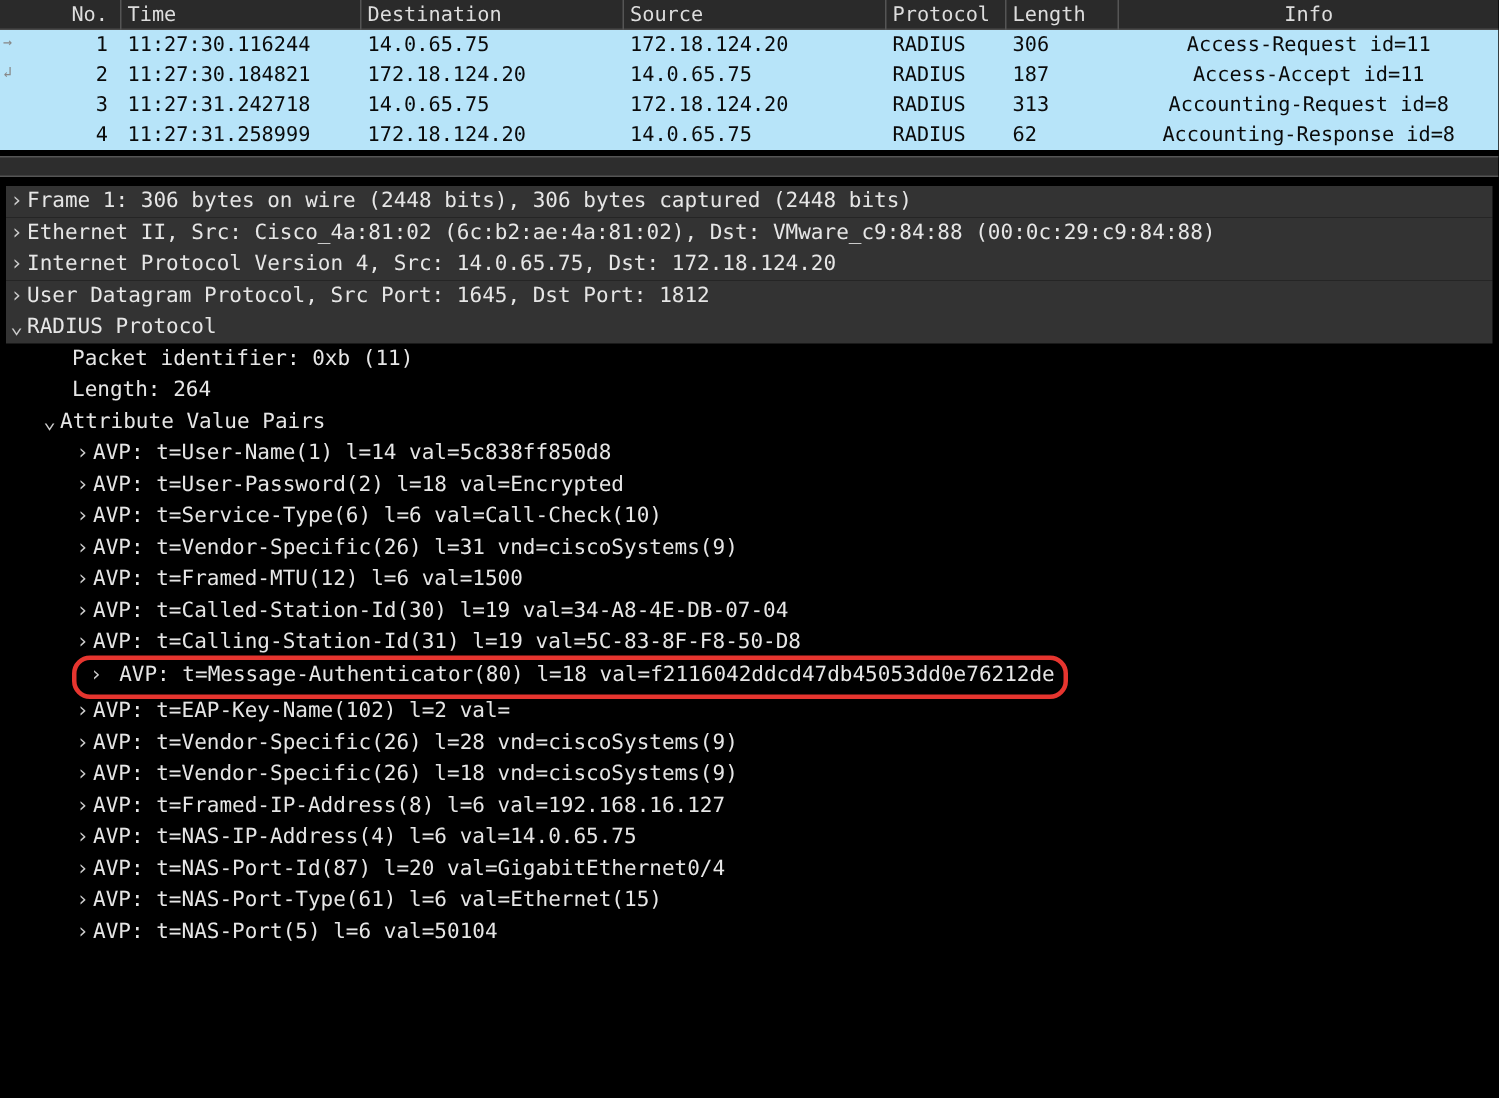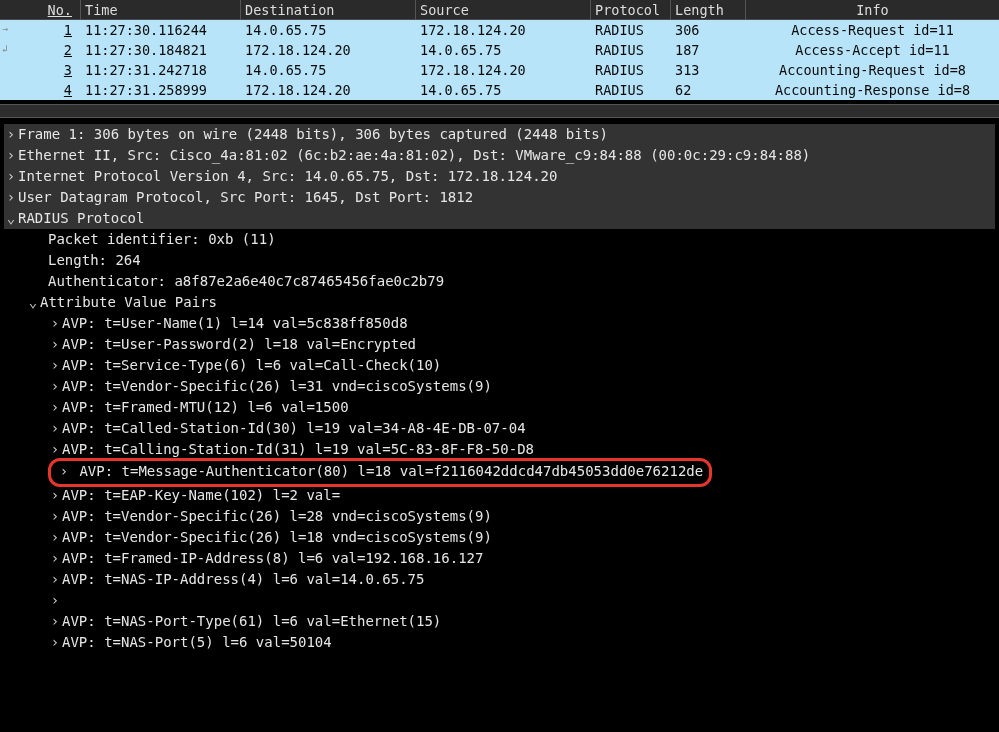--- a/index.html
+++ b/index.html
@@ -28,21 +28,21 @@
   }
   .pl-head .col, .pl-row .col {
     padding: 0 4px;
     white-space: nowrap;
     overflow: hidden;
     border-left: 1px solid #555;
     height: 20px;
     line-height: 20px;
   }
   .pl-head .col:first-child, .pl-row .col:first-child { border-left: none; }
-  .col.no     { width: 80px; text-align: right; padding-right: 8px; text-decoration: underline; }
+  .col.no     { width: 80px; text-align: right; padding-right: 8px; }
   .col.time   { width: 160px; }
   .col.src    { width: 175px; }
   .col.dst    { width: 175px; }
   .col.proto  { width: 80px; }
   .col.len    { width: 75px; padding-right: 8px;}
   .col.info   { flex: 1; text-align: center; }
   .pl-row {
     display: flex;
     background: #b7e4f9;
     color: #0a0a0a;
@@ -196,24 +196,20 @@
     <span>RADIUS Protocol</span>
   </div>
 
   <div class="tree-line">
     <span class="ind ind2"></span>
     <span>Packet identifier: 0xb (11)</span>
   </div>
   <div class="tree-line">
     <span class="ind ind2"></span>
     <span>Length: 264</span>
-  </div>
-  <div class="tree-line">
-    <span class="ind ind2"></span>
-    <span>Authenticator: a8f87e2a6e40c7c87465456fae0c2b79</span>
   </div>
   <div class="tree-line">
     <span class="ind ind1"></span>
     <span class="expander">⌄</span>
     <span>Attribute Value Pairs</span>
   </div>
 
   <div id="avp-body">
       <div class="tree-line"><span class="ind ind2"></span><span class="expander">›</span><span>AVP: t=User-Name(1) l=14 val=5c838ff850d8</span></div>
       <div class="tree-line"><span class="ind ind2"></span><span class="expander">›</span><span>AVP: t=User-Password(2) l=18 val=Encrypted</span></div>
@@ -221,17 +217,17 @@
       <div class="tree-line"><span class="ind ind2"></span><span class="expander">›</span><span>AVP: t=Vendor-Specific(26) l=31 vnd=ciscoSystems(9)</span></div>
       <div class="tree-line"><span class="ind ind2"></span><span class="expander">›</span><span>AVP: t=Framed-MTU(12) l=6 val=1500</span></div>
       <div class="tree-line"><span class="ind ind2"></span><span class="expander">›</span><span>AVP: t=Called-Station-Id(30) l=19 val=34-A8-4E-DB-07-04</span></div>
       <div class="tree-line"><span class="ind ind2"></span><span class="expander">›</span><span>AVP: t=Calling-Station-Id(31) l=19 val=5C-83-8F-F8-50-D8</span></div>
       <div class="tree-line"><span class="ind ind2"></span><span class="hl-box"><span class="expander">›</span> <span>AVP: t=Message-Authenticator(80) l=18 val=f2116042ddcd47db45053dd0e76212de</span></span></div>
       <div class="tree-line"><span class="ind ind2"></span><span class="expander">›</span><span>AVP: t=EAP-Key-Name(102) l=2 val=</span></div>
       <div class="tree-line"><span class="ind ind2"></span><span class="expander">›</span><span>AVP: t=Vendor-Specific(26) l=28 vnd=ciscoSystems(9)</span></div>
       <div class="tree-line"><span class="ind ind2"></span><span class="expander">›</span><span>AVP: t=Vendor-Specific(26) l=18 vnd=ciscoSystems(9)</span></div>
       <div class="tree-line"><span class="ind ind2"></span><span class="expander">›</span><span>AVP: t=Framed-IP-Address(8) l=6 val=192.168.16.127</span></div>
       <div class="tree-line"><span class="ind ind2"></span><span class="expander">›</span><span>AVP: t=NAS-IP-Address(4) l=6 val=14.0.65.75</span></div>
-      <div class="tree-line"><span class="ind ind2"></span><span class="expander">›</span></div>
+      <div class="tree-line"><span class="ind ind2"></span><span class="expander">›</span><span>AVP: t=NAS-Port-Id(87) l=20 val=GigabitEthernet0/4</span></div>
       <div class="tree-line"><span class="ind ind2"></span><span class="expander">›</span><span>AVP: t=NAS-Port-Type(61) l=6 val=Ethernet(15)</span></div>
       <div class="tree-line"><span class="ind ind2"></span><span class="expander">›</span><span>AVP: t=NAS-Port(5) l=6 val=50104</span></div>
     </div>
 </div>
 
 </body></html>

